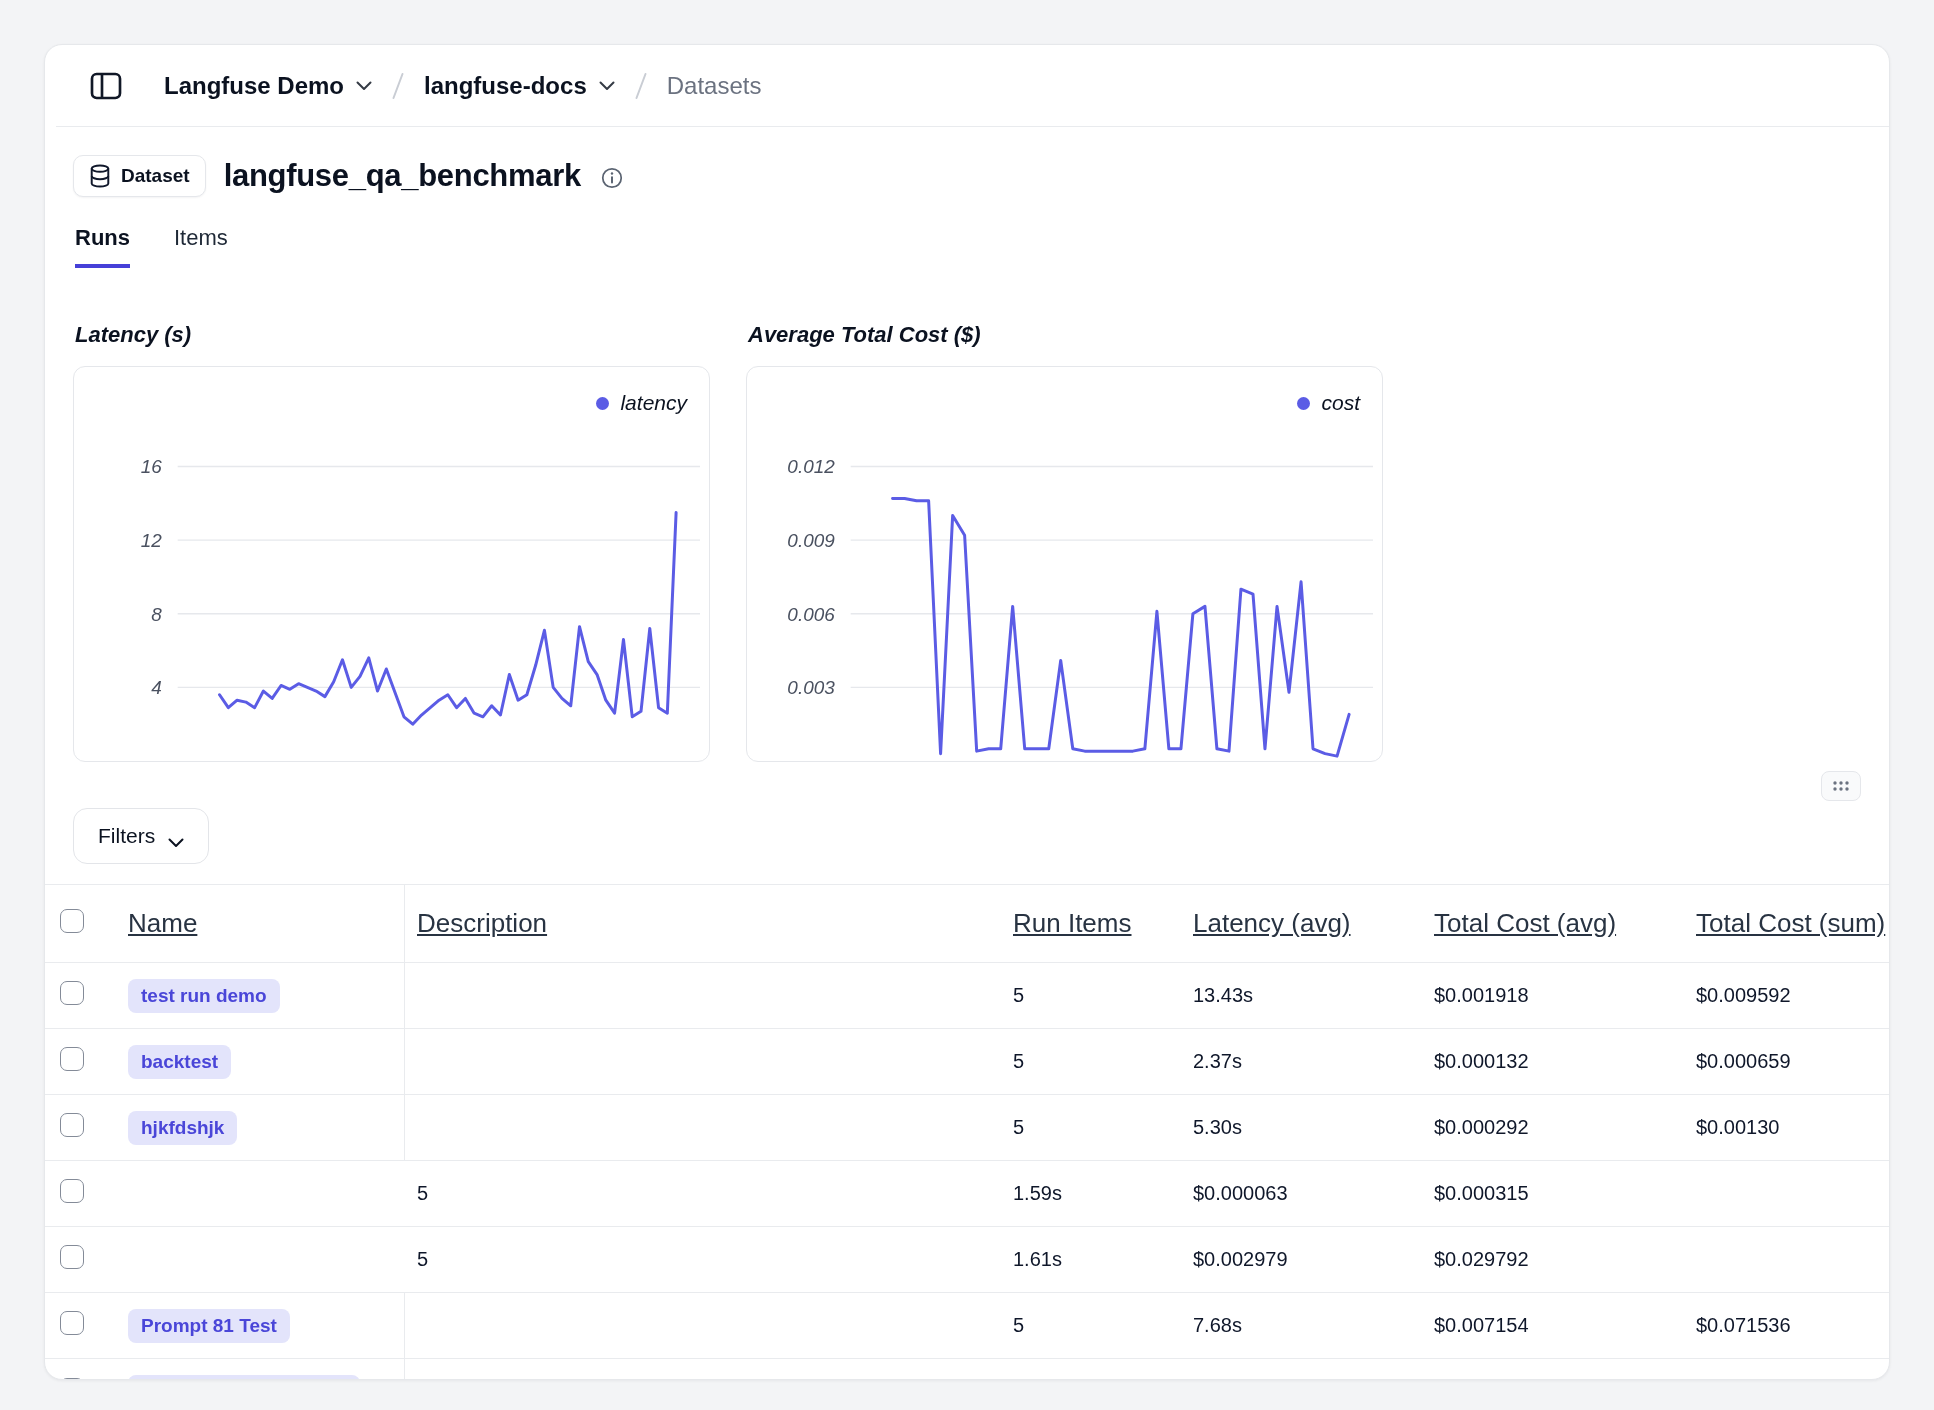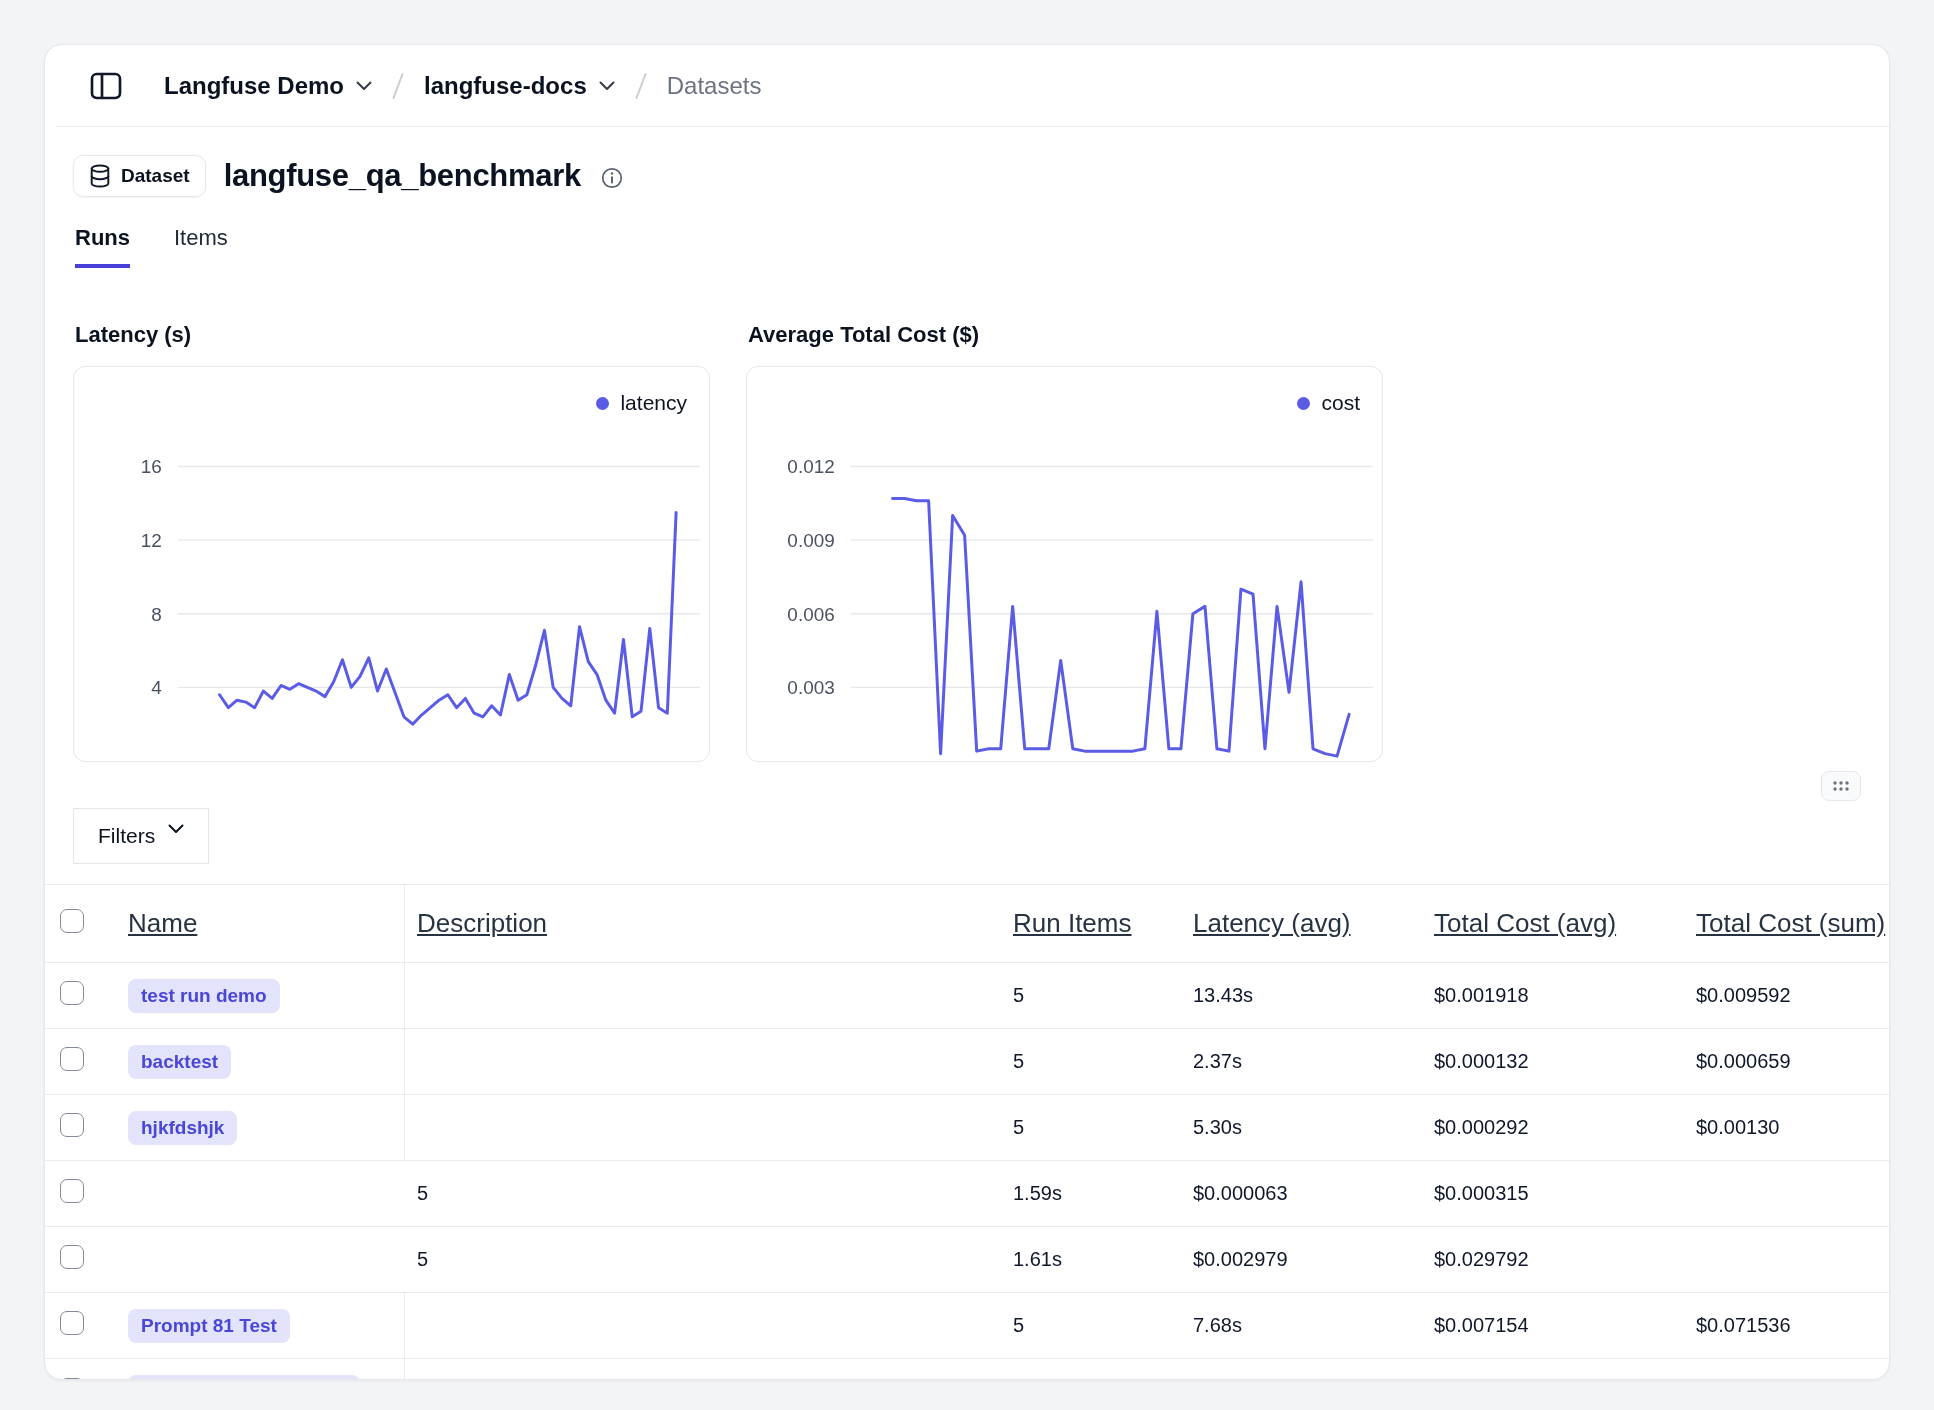--- a/index.html
+++ b/index.html
@@ -43,21 +43,21 @@
     font-size:19px; font-weight:600; color:#0b1220;
   }
   h1.title { font-size:31px; font-weight:700; color:#0b1220; letter-spacing:-0.3px; }
   .info-icon { cursor:pointer; margin-left:2px; margin-top:3px; }
   
   .tabs { display:flex; gap:44px; padding:0 30px; margin-top:24px; }
   .tab { font-size:22px; font-weight:500; color:#1f2937; padding-bottom:13px; cursor:pointer; border-bottom:4px solid transparent; }
   .tab.active { font-weight:600; color:#0b1220; border-bottom-color:#4640d8; }
   
   .charts { display:flex; gap:36px; padding:0 28px; margin-top:54px; }
-  .chart-block { width:637px; }
+  .chart-block { width:637px;font-style:italic; }
   .chart-title { font-size:22px; font-weight:600; color:#0b1220; margin:0 0 18px 2px; }
   .chart-panel {
     position:relative; width:637px; height:396px;
     border:1px solid #e5e7eb; border-radius:12px; background:#fff;
   }
   .chart-svg { position:absolute; inset:0; width:100%; height:100%; }
   .chart-svg text { font-size:19px; fill:#4a5160; }
   .legend {
     position:absolute; top:24px; right:22px;
     display:flex; align-items:center; gap:11px;
@@ -66,23 +66,23 @@
   .legend .dot { width:13px; height:13px; border-radius:50%; background:var(--accent,#5b5ce5); }
   
   .grip-btn {
     position:absolute; top:726px; right:28px;
     width:40px; height:30px;
     display:flex; align-items:center; justify-content:center;
     background:#f9fafb; border:1px solid #e5e7eb; border-radius:8px; cursor:pointer;
   }
   .filters-row { padding:0 28px; margin-top:46px; }
   .filters-btn {
-    display:inline-flex; align-items:flex-start; gap:13px;
+    display:inline-flex; align-items:flex-end; gap:13px;
     padding:15px 24px; background:#fff;
-    border:1px solid #e3e5e9; border-radius:0;
+    border:1px solid #e3e5e9; border-radius:14px;
     font-size:21px; font-weight:500; color:#0b1220;
     font-family:"Liberation Sans", sans-serif; cursor:pointer;
   }
   
   .table { margin-top:20px; border-top:1px solid #e9ebee; }
   .tr {
     display:grid;
     grid-template-columns:68px 292px 596px 180px 241px 262px 1fr;
     align-items:center;
     height:66px;

